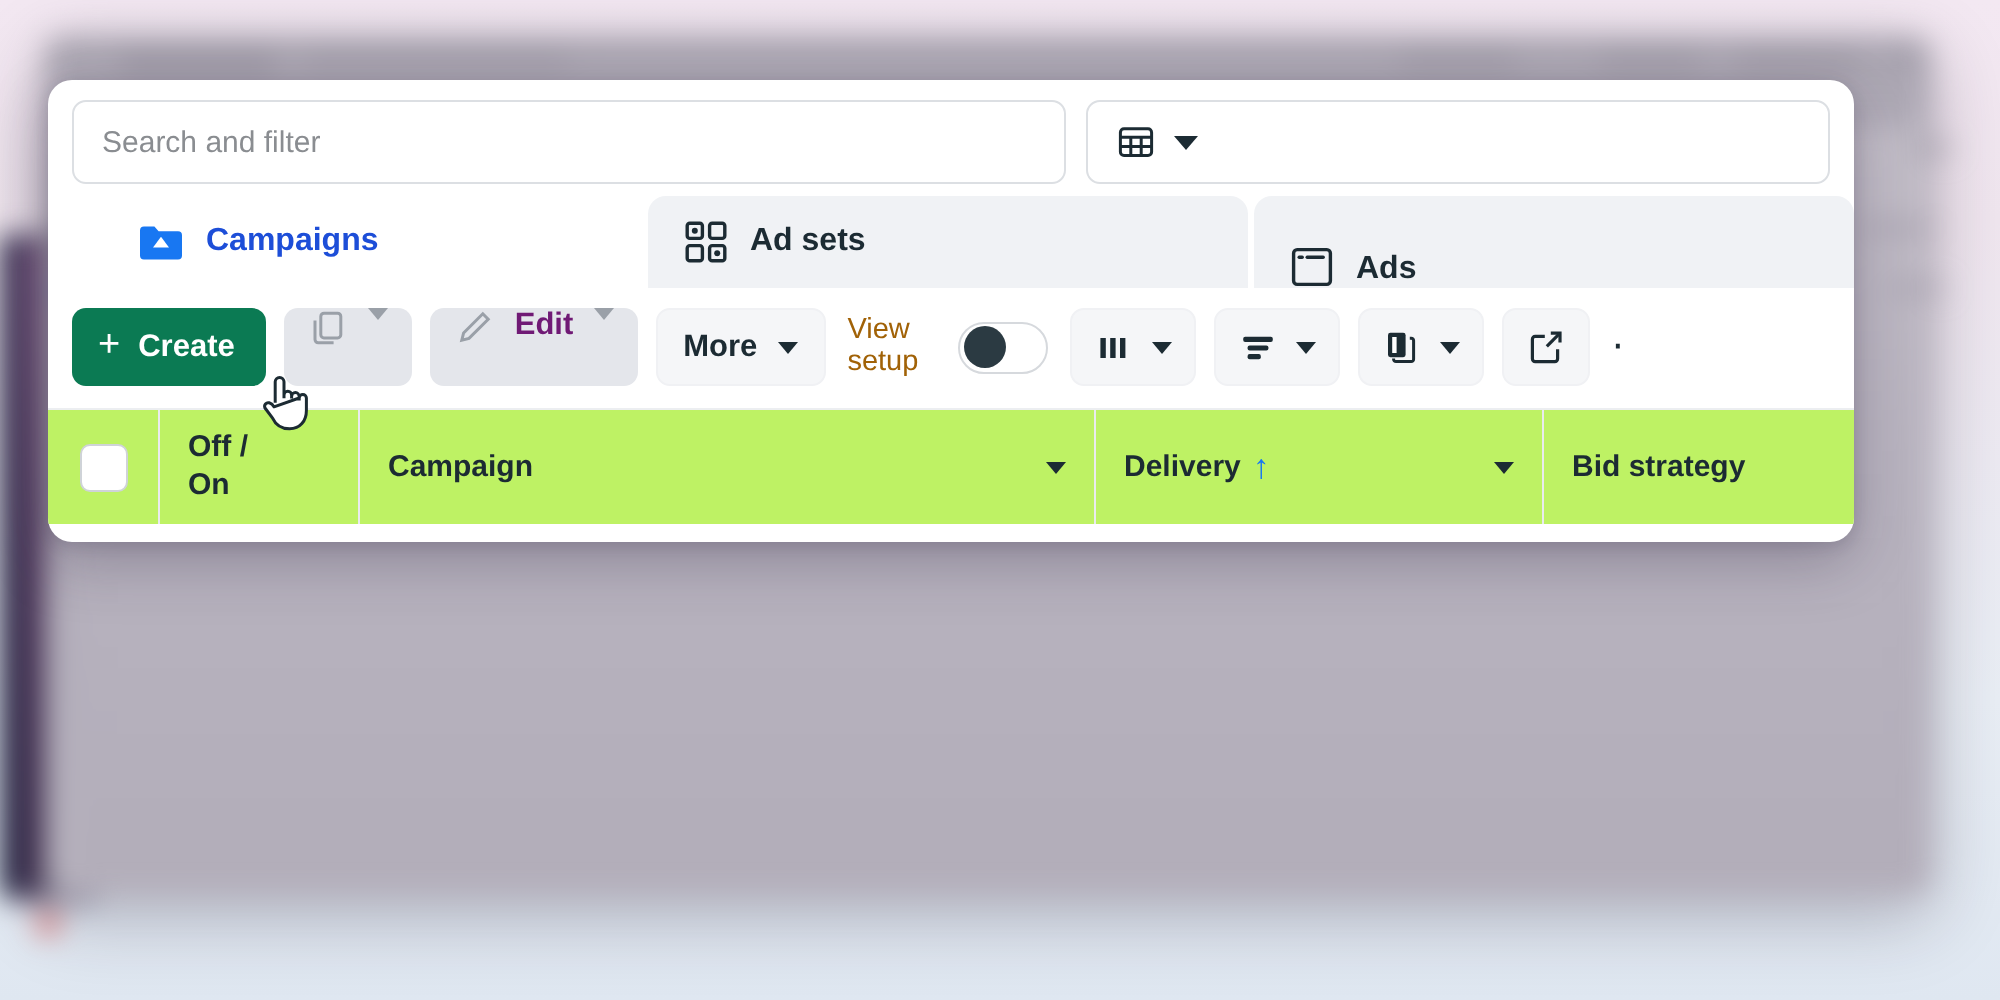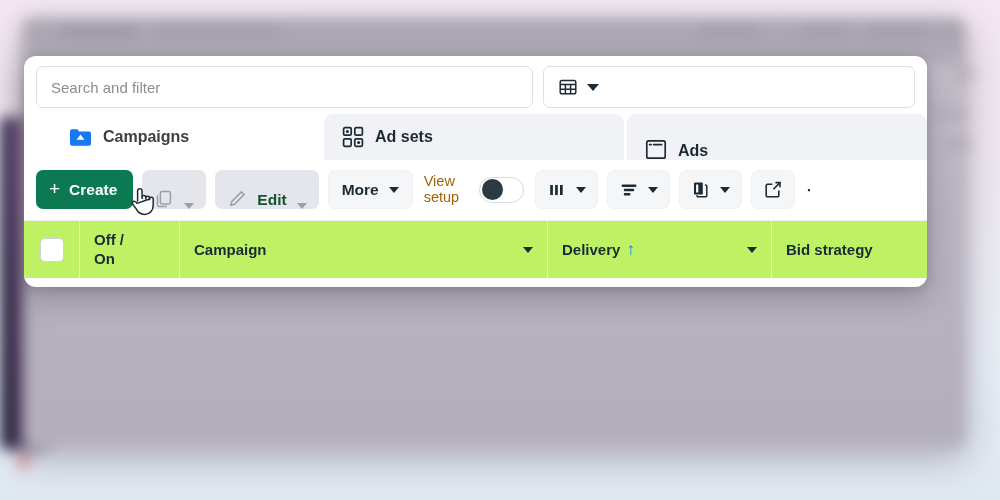--- a/index.html
+++ b/index.html
@@ -40,21 +40,21 @@
   }
   .bg-content {
     position: absolute; left: 40px; top: 64px; right: 40px; bottom: 58px;
     background: linear-gradient(180deg,#c3bec8 0%, #b9b4c0 40%, #b2adb9 100%);
   }
   .bg-dot { position: absolute; border-radius: 50%; }
   #bg-blur-layer { position: absolute; inset: 0; filter: blur(7px); }
 
   
   #panel {
-    position: absolute; left: 24px; top: 56px; width: 903px; height: 231px;
+    position: absolute; left: 24px; top: 40px; width: 903px; height: 231px;
     background: #ffffff; border-radius: 12px;
     box-shadow: 0 10px 30px rgba(35,25,55,.28), 0 2px 8px rgba(35,25,55,.14);
     overflow: hidden;
   }
 
   
   .search-row { display: flex; gap: 10px; padding: 10px 12px 6px 12px; align-items: center; }
   .search-box {
     flex: 1 1 auto; height: 42px; border: 1px solid #dcdfe3; border-radius: 7px;
     background: #fff; display: flex; align-items: center; padding: 0 14px;
@@ -68,42 +68,42 @@
   .date-box .cal { flex: 0 0 auto; }
   .date-label { flex: 1 1 auto; white-space: nowrap; letter-spacing: -.1px; }
   .caret { width: 0; height: 0; border-left: 6px solid transparent;
            border-right: 6px solid transparent; border-top: 7px solid #1c2b33; }
   .caret.sm { border-left-width: 5px; border-right-width: 5px; border-top-width: 6px; }
   .tab {
     display: flex; align-items: center; gap: 11px;
     height: 100%; padding: 0 18px; border-radius: 9px 9px 0 0;
     font-size: 16px; font-weight: 700; color: #1c2b33; position: relative;
   }
-  .tab.active { background: #fff; color: #404040; width: 297px; height: 46px; padding-left: 45px; }
+  .tab.active { background: #fff; color: #1d4ed8; width: 297px; height: 46px; padding-left: 45px; }
   .tab.inactive { background: #f0f2f5; color: #1c2b33; }
   #tab-campaigns { margin-left: 0; width: 297px; }
   #tab-adsets { width: 300px; margin-left: 3px; }
   #tab-ads { width: 300px; margin-left: 3px; align-items: flex-end; }
   .tabs-strip { position: relative; height: 46px; background: transparent;
                 padding-left: 0; display: flex; }
 
   
   .toolbar {
     display: flex; align-items: center; gap: 9px; padding: 10px 12px 11px 12px;
     background: #fff; border-bottom: 1px solid #eceef1; position: relative;
   }
   .btn-create {
     display: flex; align-items: center; gap: 9px; height: 39px; padding: 0 16px 0 13px;
     background: #0b7a53; color: #fff; border-radius: 7px;
     font-size: 15.5px; font-weight: 700;
   }
   .plus { font-size: 19px; font-weight: 400; line-height: 1; margin-top: -2px; }
   .btn-grey {
-    display: flex; align-items: flex-end; gap: 10px; height: 39px; padding: 0 12px;
-    background: #e4e6eb; border-radius: 7px; color: #14532d;
+    display: flex; align-items: flex-start; gap: 10px; height: 39px; padding: 0 12px;
+    background: #e4e6eb; border-radius: 7px; color: #701a75;
     font-size: 15.5px; font-weight: 700;
   }
   .btn-light {
     display: flex; align-items: center; gap: 10px; height: 39px; padding: 0 13px;
     background: #f5f6f8; border-radius: 7px; color: #1c2b33;
     font-size: 15.5px; font-weight: 600; border: 1px solid #f0f1f4;
   }
   .btn-icon {
     display: flex; align-items: center; justify-content: center; gap: 9px;
     height: 39px; padding: 0 11px; background: #f5f6f8; border-radius: 7px;

